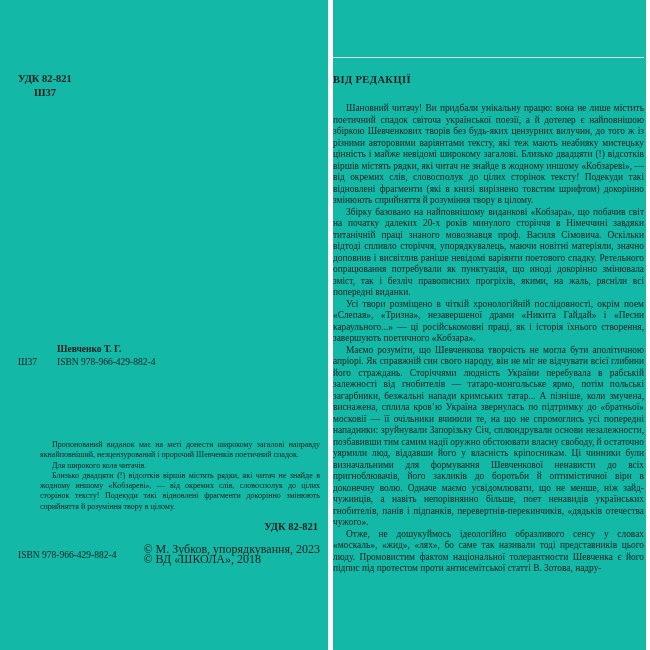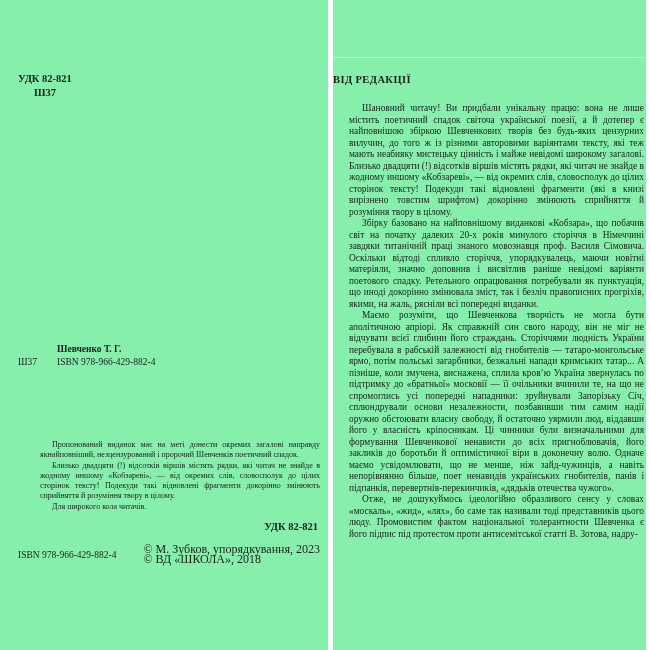--- a/index.html
+++ b/index.html
@@ -1,21 +1,21 @@
 <!DOCTYPE html>
 <html lang="uk"><head>
 <meta charset="utf-8">
 <style>
   html,body{margin:0;padding:0;}
   body{
     width:650px;height:650px;position:relative;overflow:hidden;
     background:#ffffff;color:#1e1e1e;
     font-family:"Liberation Serif","DejaVu Serif",serif;
   }
-  .page{position:absolute;top:0;height:650px;background:#86efac;}
+  .page{position:absolute;top:0;height:650px;background:#14b8a6;}
   .page-left{left:0;width:328px;}
   .page-right{left:333px;width:313px;}
   .seam{position:absolute;left:328px;top:0;width:2px;height:650px;
         background:linear-gradient(to right,#f3f3f3,#fafafa);}
   .b{font-weight:bold;}
 
   
   .udk-top{position:absolute;left:18px;top:72px;font-size:10.5px;line-height:14px;
            font-weight:bold;text-align:center;}
   .biblio{position:absolute;left:18px;top:343px;width:302px;
@@ -29,21 +29,21 @@
   .annotation p{margin:0;text-indent:12px;hyphens:auto;}
   .udk-bottom{position:absolute;right:10px;top:521px;font-size:10.5px;font-weight:bold;}
   .isbn-bottom{position:absolute;left:18px;top:550px;font-size:9.5px;}
   .copyrights{position:absolute;right:8px;top:544px;font-size:12px;line-height:10px;
               text-align:left;}
 
   
   .toprule{position:absolute;left:0;right:2px;top:57px;height:1px;background:#dcdcdc;}
   .editorial-heading{position:absolute;left:0;right:0;top:74px;margin:0;
       font-size:10.5px;font-weight:bold;letter-spacing:.4px;}
-  .body-text{position:absolute;left:16px;right:2px;top:103px;
+  .body-text{position:absolute;left:0;right:2px;top:103px;
       font-size:9.4px;line-height:11.5px;text-align:justify;}
   .body-text p{margin:0;text-indent:13px;hyphens:auto;}
 </style>
 </head>
 <body>
 
 <div class="seam"></div>
 
 <div class="page page-left">
 
@@ -54,23 +54,23 @@
 
   <div class="biblio">
     <div class="margin-code">Ш37</div>
     <div class="biblio-text">
       <div class="line b">Шевченко Т. Г.</div>
       <div class="line">ISBN 978-966-429-882-4</div>
     </div>
   </div>
 
   <div class="annotation">
-    <p>Пропонований виданок має на меті донести окремих загалові направду якнайповніший, незцензурований і пророчий Шевченків поетичний спадок.</p>
+    <p>Пропонований виданок має на меті донести широкому загалові направду якнайповніший, незцензурований і пророчий Шевченків поетичний спадок.</p>
+    <p>Для широкого кола читачів.</p>
     <p>Близько двадцяти (!) відсотків віршів містять рядки, які читач не знайде в жодному иншому «Кобзареві», — від окремих слів, словосполук до цілих сторінок тексту! Подекуди такі відновлені фрагменти докорінно змінюють сприйняття й розуміння твору в цілому.</p>
-    <p>Для широкого кола читачів.</p>
   </div>
 
   <div class="udk-bottom">УДК 82-821</div>
 
   <div class="isbn-bottom">ISBN 978-966-429-882-4</div>
 
   <div class="copyrights">
     <div>© М. Зубков, упорядкування, 2023</div>
     <div>© ВД «ШКОЛА», 2018</div>
   </div>
@@ -79,17 +79,18 @@
 
 <div class="page page-right">
 
   <div class="toprule"></div>
 
   <h1 class="editorial-heading">ВІД РЕДАКЦІЇ</h1>
 
   <div class="body-text">
     <p>Шановний читачу! Ви придбали унікальну працю: вона не лише містить поетичний спадок світоча української поезії, а й дотепер є найповнішою збіркою Шевченкових творів без будь-яких цензурних вилучин, до того ж із різними авторовими варіянтами тексту, які теж мають неабияку мистецьку цінність і майже невідомі широкому загалові. Близько двадцяти (!) відсотків віршів містять рядки, які читач не знайде в жодному иншому «Кобзареві», — від окремих слів, словосполук до цілих сторінок тексту! Подекуди такі відновлені фрагменти (які в книзі вирізнено товстим шрифтом) докорінно змінюють сприйняття й розуміння твору в цілому.</p>
     <p>Збірку базовано на найповнішому виданкові «Кобзара», що побачив світ на початку далеких 20-х років минулого сторіччя в Німеччині завдяки титанічній праці знаного мовознавця проф. Василя Сімовича. Оскільки відтоді спливло сторіччя, упорядкувалець, маючи новітні матеріяли, значно доповнив і висвітлив раніше невідомі варіянти поетового спадку. Ретельного опрацювання потребували як пунктуація, що иноді докорінно змінювала зміст, так і безліч правописних прогріхів, якими, на жаль, рясніли всі попередні виданки.</p>
+    <p>Усі твори розміщено в чіткій хронологійній послідовності, окрім поем «Слепая», «Тризна», незавершеної драми «Никита Гайдай» і «Песни караульного...» — ці російськомовні праці, як і історія їхнього створення, завершують поетичного «Кобзара».</p>
     <p>Маємо розуміти, що Шевченкова творчість не могла бути аполітичною апріорі. Як справжній син свого народу, він не міг не відчувати всієї глибини його страждань. Сторіччями людність України перебувала в рабській залежності від гнобителів — татаро-монгольське ярмо, потім польські загарбники, безжальні напади кримських татар... А пізніше, коли змучена, виснажена, сплила кровʼю Україна звернулась по підтримку до «братньої» московії — її очільники вчинили те, на що не спромоглись усі попередні нападники: зруйнували Запорізьку Січ, сплюндрували основи незалежности, позбавивши тим самим надії оружно обстоювати власну свободу, й остаточно уярмили люд, віддавши його у власність кріпосникам. Ці чинники були визначальними для формування Шевченкової ненависти до всіх пригноблювачів, його закликів до боротьби й оптимістичної віри в доконечну волю. Одначе маємо усвідомлювати, що не менше, ніж зайд-чужинців, а навіть непорівнянно більше, поет ненавидів українських гнобителів, панів і підпанків, перевертнів-перекинчиків, «дядьків отечества чужого».</p>
     <p>Отже, не дошукуймось ідеологійно образливого сенсу у словах «москаль», «жид», «лях», бо саме так називали тоді представників цього люду. Промовистим фактом національної толерантности Шевченка є його підпис під протестом проти антисемітської статті В. Зотова, надру-</p>
   </div>
 
 </div>
 
 </body></html>

